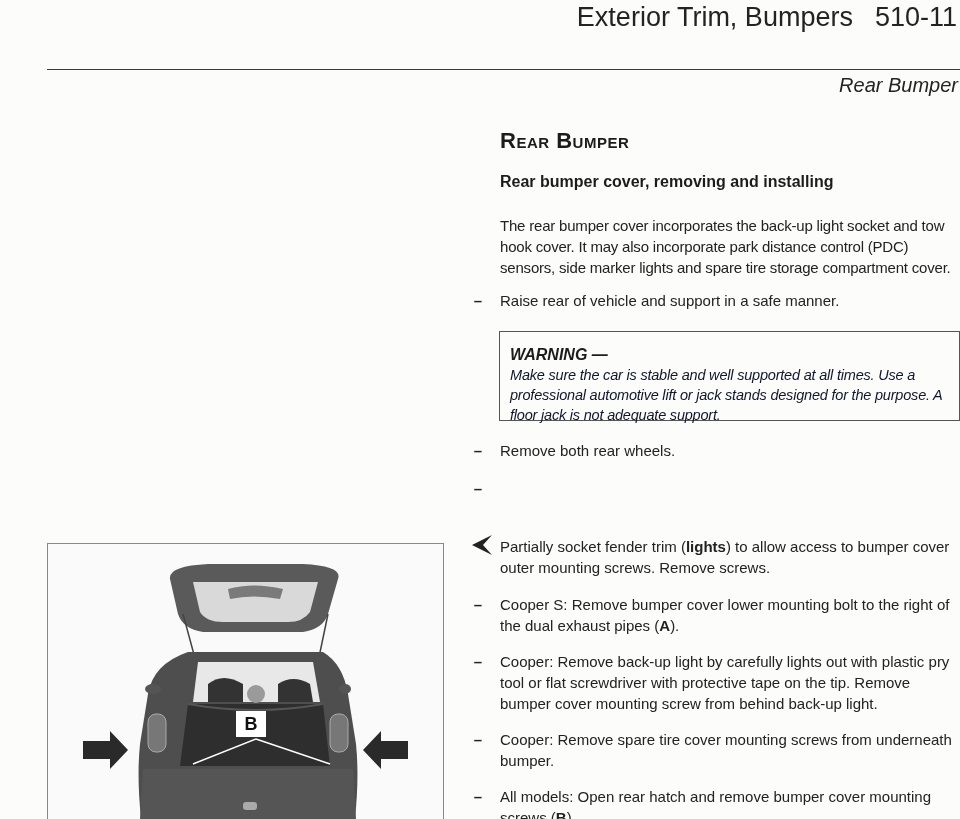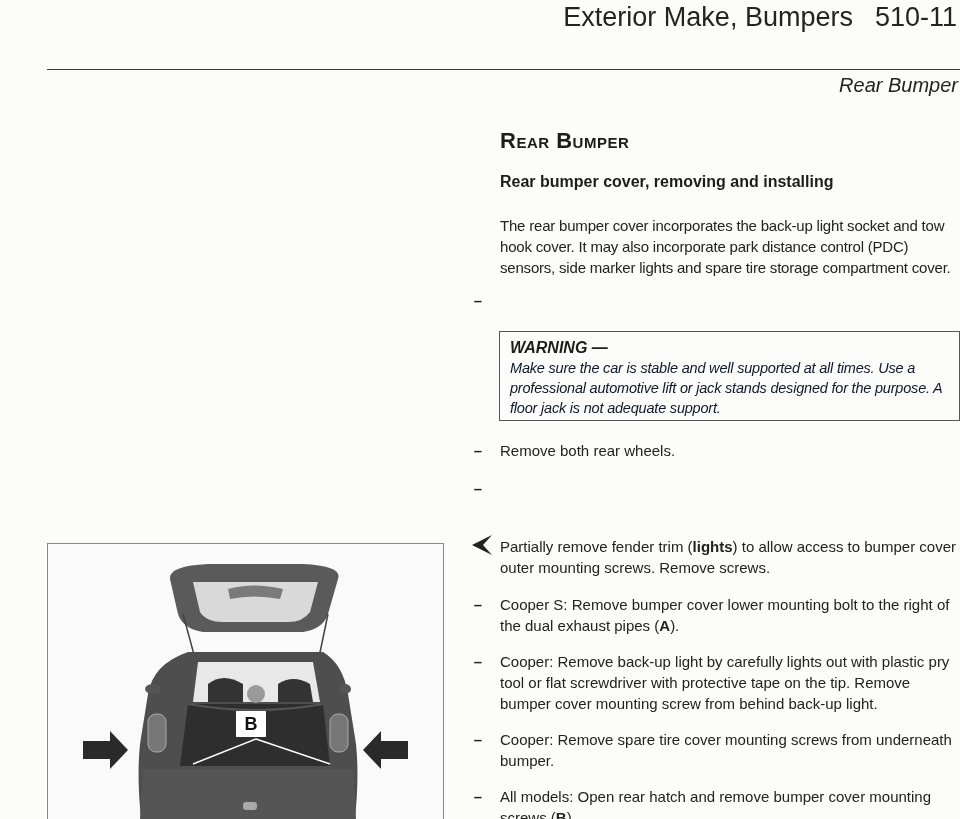--- a/index.html
+++ b/index.html
@@ -43,21 +43,21 @@
       font-size: 15px; line-height: 21px; color: #222;
     }
     .step .marker {
       position: absolute; left: -32px; top: 0; width: 20px;
       font-weight: bold; text-align: center; color: #222;
     }
     .step .marker.arrow { left: -30px; top: -3px; }
     .warning {
       position: absolute; left: 499px; top: 331px; width: 461px; height: 90px;
       border: 1.5px solid #555; box-sizing: border-box;
-      padding: 5px 10px; background: #fcfcfb;
+      padding: 12px 10px; background: #fcfcfb;
     }
     .warning .w-title {
       font-size: 16px; font-weight: bold; font-style: italic; color: #1c1c1c;
       line-height: 21px;
     }
     .warning .w-text {
       font-size: 14.5px; font-style: italic; line-height: 20px; color: #0f172a;
       letter-spacing: -0.2px;
     }
     .figure {
@@ -70,31 +70,32 @@
       position: absolute; left: 236px; top: 711px; width: 30px; height: 26px;
       background: #fff; font-weight: bold; font-size: 18px;
       text-align: center; line-height: 26px; color: #111;
     }
     b { font-weight: bold; }
   </style>
 </head>
 <body>
 
 <div>
-  <div class="header-title"><span>Exterior Make, Bumpers</span><span class="page-num">510-11</span></div>
+  <div class="header-title"><span>Exterior Trim, Bumpers</span><span class="page-num">510-11</span></div>
   <div class="header-rule"></div>
   <div class="header-sub">Rear Bumper</div>
 </div>
 
 <div class="section-title">Rear Bumper</div>
 <div class="subsection-title">Rear bumper cover, removing and installing</div>
 <div class="intro">The rear bumper cover incorporates the back-up light socket and tow hook cover. It may also incorporate park distance control (PDC) sensors, side marker lights and spare tire storage compartment cover.</div>
 
 <div class="step" style="top:290px">
   <span class="marker">–</span>
+  <span>Raise rear of vehicle and support in a safe manner.</span>
 </div>
 
 <div class="warning">
   <div class="w-title">WARNING —</div>
   <div class="w-text">Make sure the car is stable and well supported at all times. Use a professional automotive lift or jack stands designed for the purpose. A floor jack is not adequate support.</div>
 </div>
 
 <div class="step" style="top:440px">
   <span class="marker">–</span>
   <span>Remove both rear wheels.</span>
@@ -103,21 +104,21 @@
 <div class="step" style="top:478px">
   <span class="marker">–</span>
 </div>
 
 <div class="step" style="top:536px">
   <span class="marker arrow">
     <svg width="24" height="24" viewBox="0 0 24 24">
         <path d="M2 12 L22 2 L13 12 L22 22 Z" fill="#222"></path>
       </svg>
   </span>
-  <span><span>Partially remove fender trim (</span><b>lights</b><span>) to allow access to bumper cover outer mounting screws. Remove screws.</span></span>
+  <span><span>Partially socket fender trim (</span><b>lights</b><span>) to allow access to bumper cover outer mounting screws. Remove screws.</span></span>
 </div>
 
 <div class="step" style="top:594px">
   <span class="marker">–</span>
   <span><span>Cooper S: Remove bumper cover lower mounting bolt to the right of the dual exhaust pipes (</span><b>A</b><span>).</span></span>
 </div>
 
 <div class="step" style="top:651px">
   <span class="marker">–</span>
   <span>Cooper: Remove back-up light by carefully lights out with plastic pry tool or flat screwdriver with protective tape on the tip. Remove bumper cover mounting screw from behind back-up light.</span>

